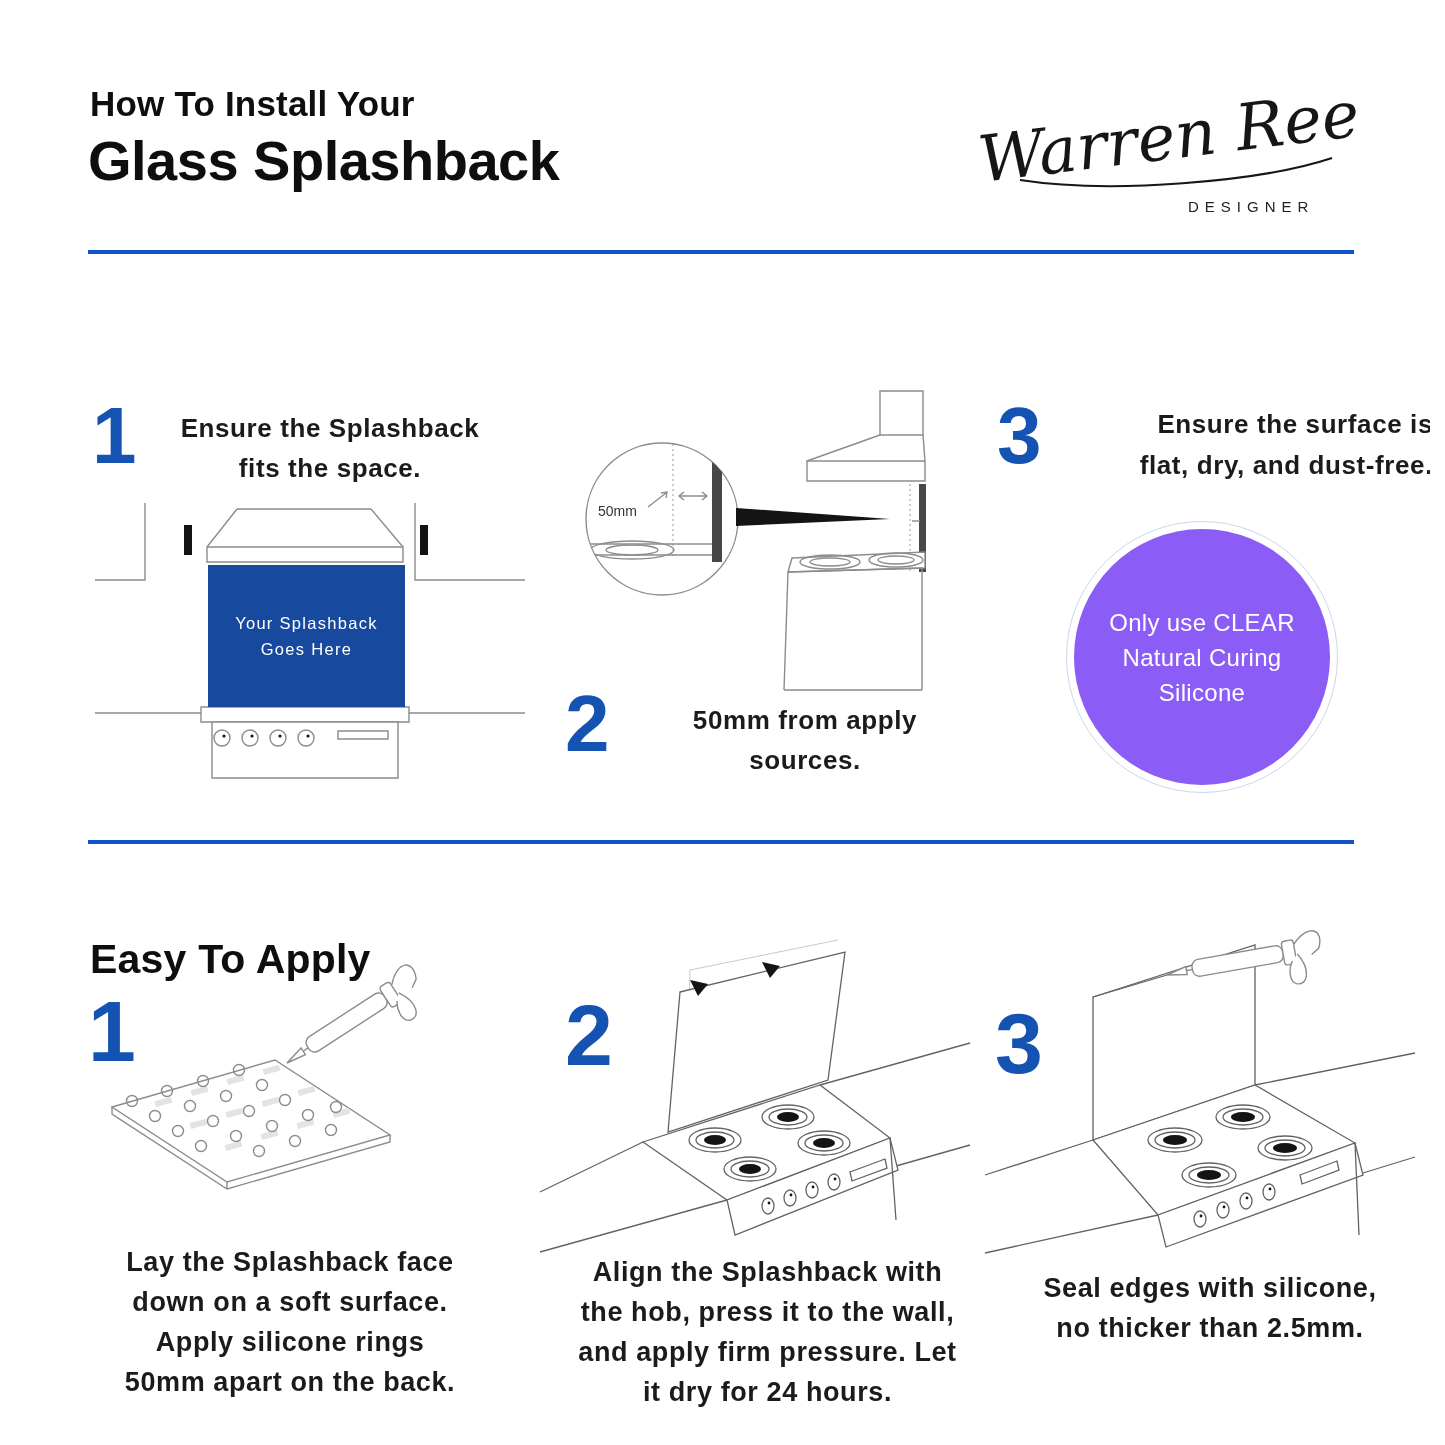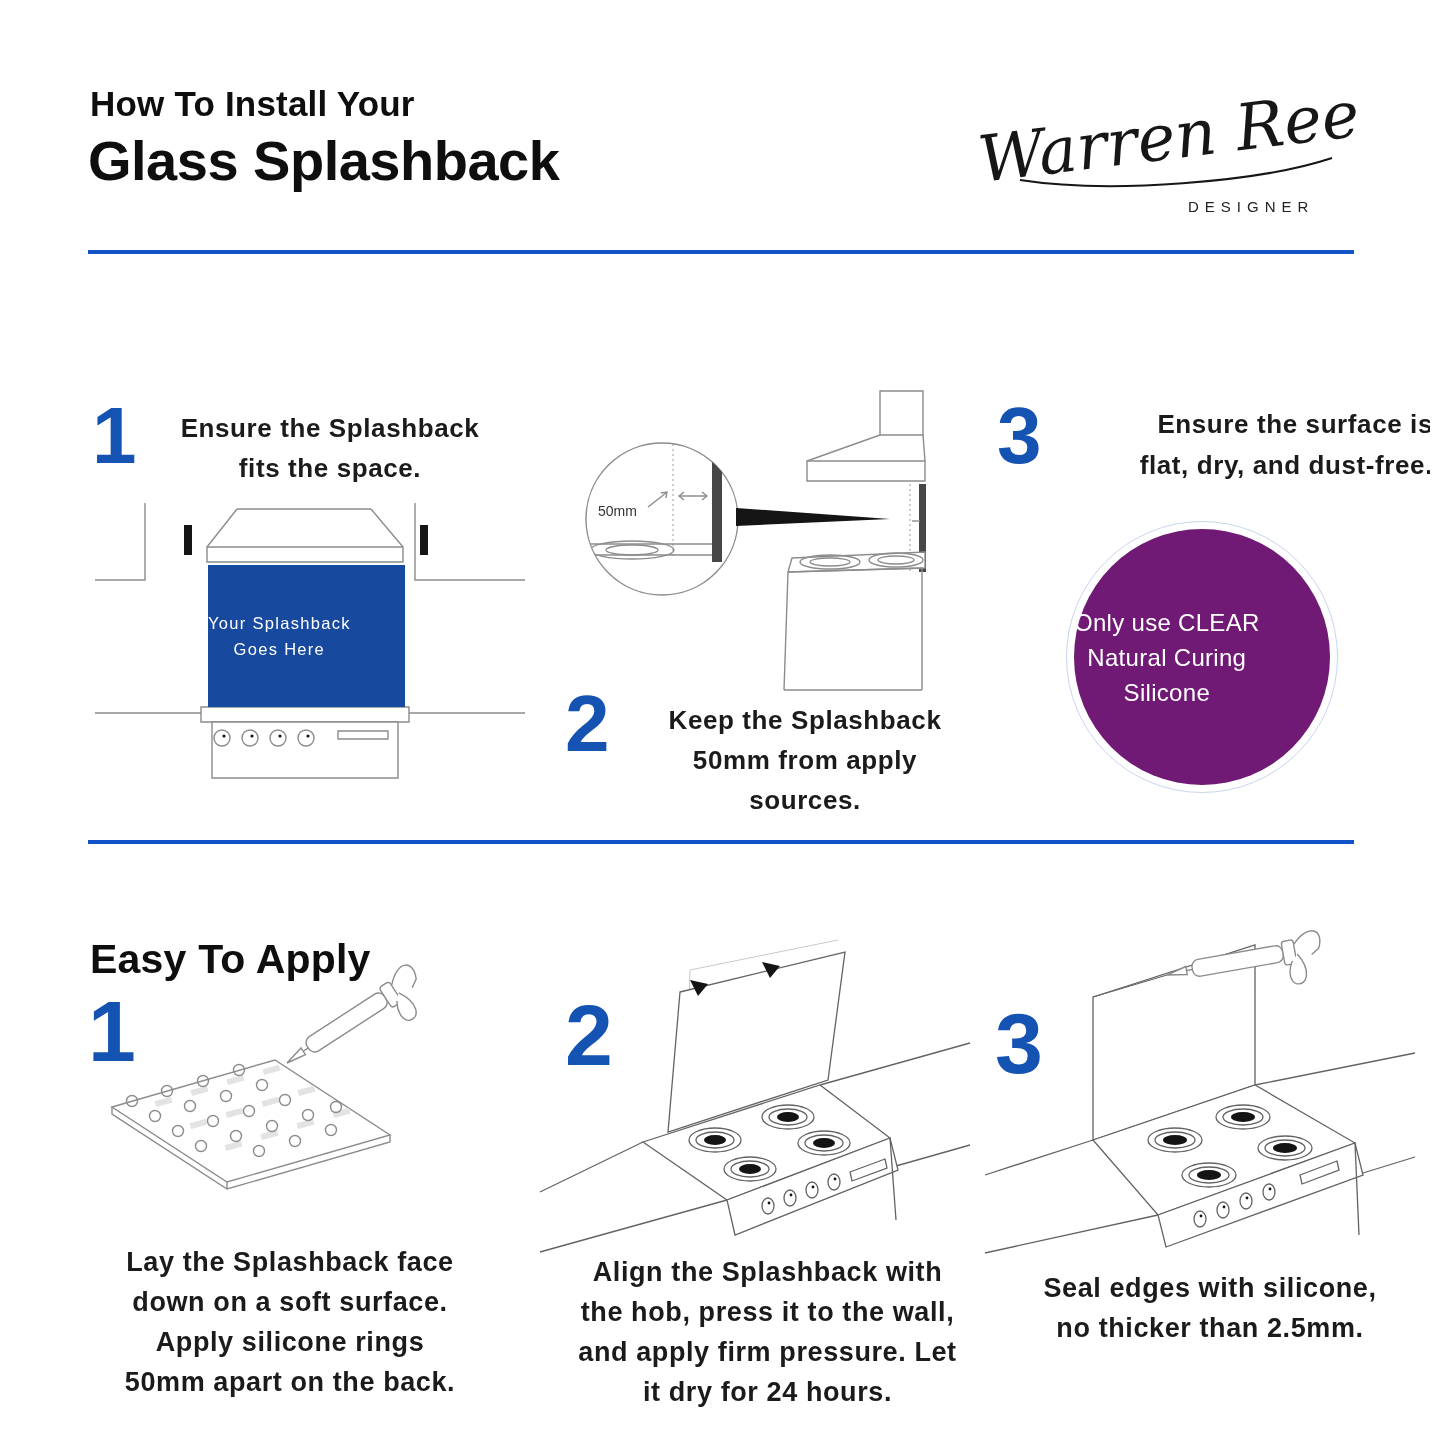--- a/index.html
+++ b/index.html
@@ -21,27 +21,27 @@
 
   .step-num{font-size:80px;font-weight:700;color:#1553B3;line-height:1;}
   .step-num.big{font-size:86px;}
 
   .step-text{font-weight:700;color:#1b1b1b;text-align:center;letter-spacing:.6px;}
   .t-top{font-size:26px;line-height:40px;}
   .t-top3{font-size:26px;line-height:41px;text-align:right;}
   .t-bottom{font-size:27px;line-height:40px;}
 
   
-  .panel-label{left:208px;top:565px;width:197px;height:142px;display:flex;align-items:center;
+  .panel-label{left:208px;top:565px;width:197px;height:142px;display:flex;align-items:center;justify-content:center;
                text-align:center;color:#ffffff;font-size:16.5px;letter-spacing:1.3px;line-height:26px;font-weight:400;}
   .panel-fill{left:208px;top:565px;width:197px;height:142px;background:#17499E;}
 
   
-  .badge{left:1074px;top:529px;width:256px;height:256px;border-radius:50%;background:#701a75;
-         display:flex;align-items:center;justify-content:flex-start;text-align:center;}
+  .badge{left:1074px;top:529px;width:256px;height:256px;border-radius:50%;background:#8b5cf6;
+         display:flex;align-items:center;justify-content:center;text-align:center;}
   .badge:after{content:"";position:absolute;inset:-8px;border-radius:50%;border:1px solid #c9d6ee;}
   .badge-text{color:#fff;font-size:24px;line-height:35px;font-weight:400;letter-spacing:.3px;}
 
   svg.illo{position:absolute;overflow:visible;}
   svg.illo *{vector-effect:non-scaling-stroke;}
   .ln{stroke:#8c8c8c;stroke-width:1.4;fill:none;}
   .lnd{stroke:#636363;stroke-width:1.3;fill:none;}
   .lt{stroke:#c9c9c9;stroke-width:1;fill:none;}
   .fillw{fill:#ffffff;}
   .dark{fill:#474747;stroke:none;}
@@ -149,21 +149,20 @@
         <line class="ln" x1="88" y1="119" x2="106" y2="105" stroke-width="1"></line>
         <path class="ln" d="M101 105 L107 104 L106 110" stroke-width="1"></path>
         <text class="smalltext" x="38" y="128">50mm</text>
       </g>
       <polygon class="blk" points="176,120 330,131 176,138"></polygon>
     </g>
   </svg>
 
   <div class="abs step-num" style="left:565px;top:684px;">2</div>
   <div class="abs step-text t-top" style="left:645px;top:700px;width:320px;">
-    <div>Keep the Splashback</div>
     <div>50mm from apply</div>
     <div>sources.</div>
   </div>
 
   <div class="abs step-num" style="left:997px;top:396px;">3</div>
   <div class="abs step-text t-top3" style="left:1063px;top:404px;width:370px;">
     <div>Ensure the surface is</div>
     <div>flat, dry, and dust-free.</div>
   </div>
 

